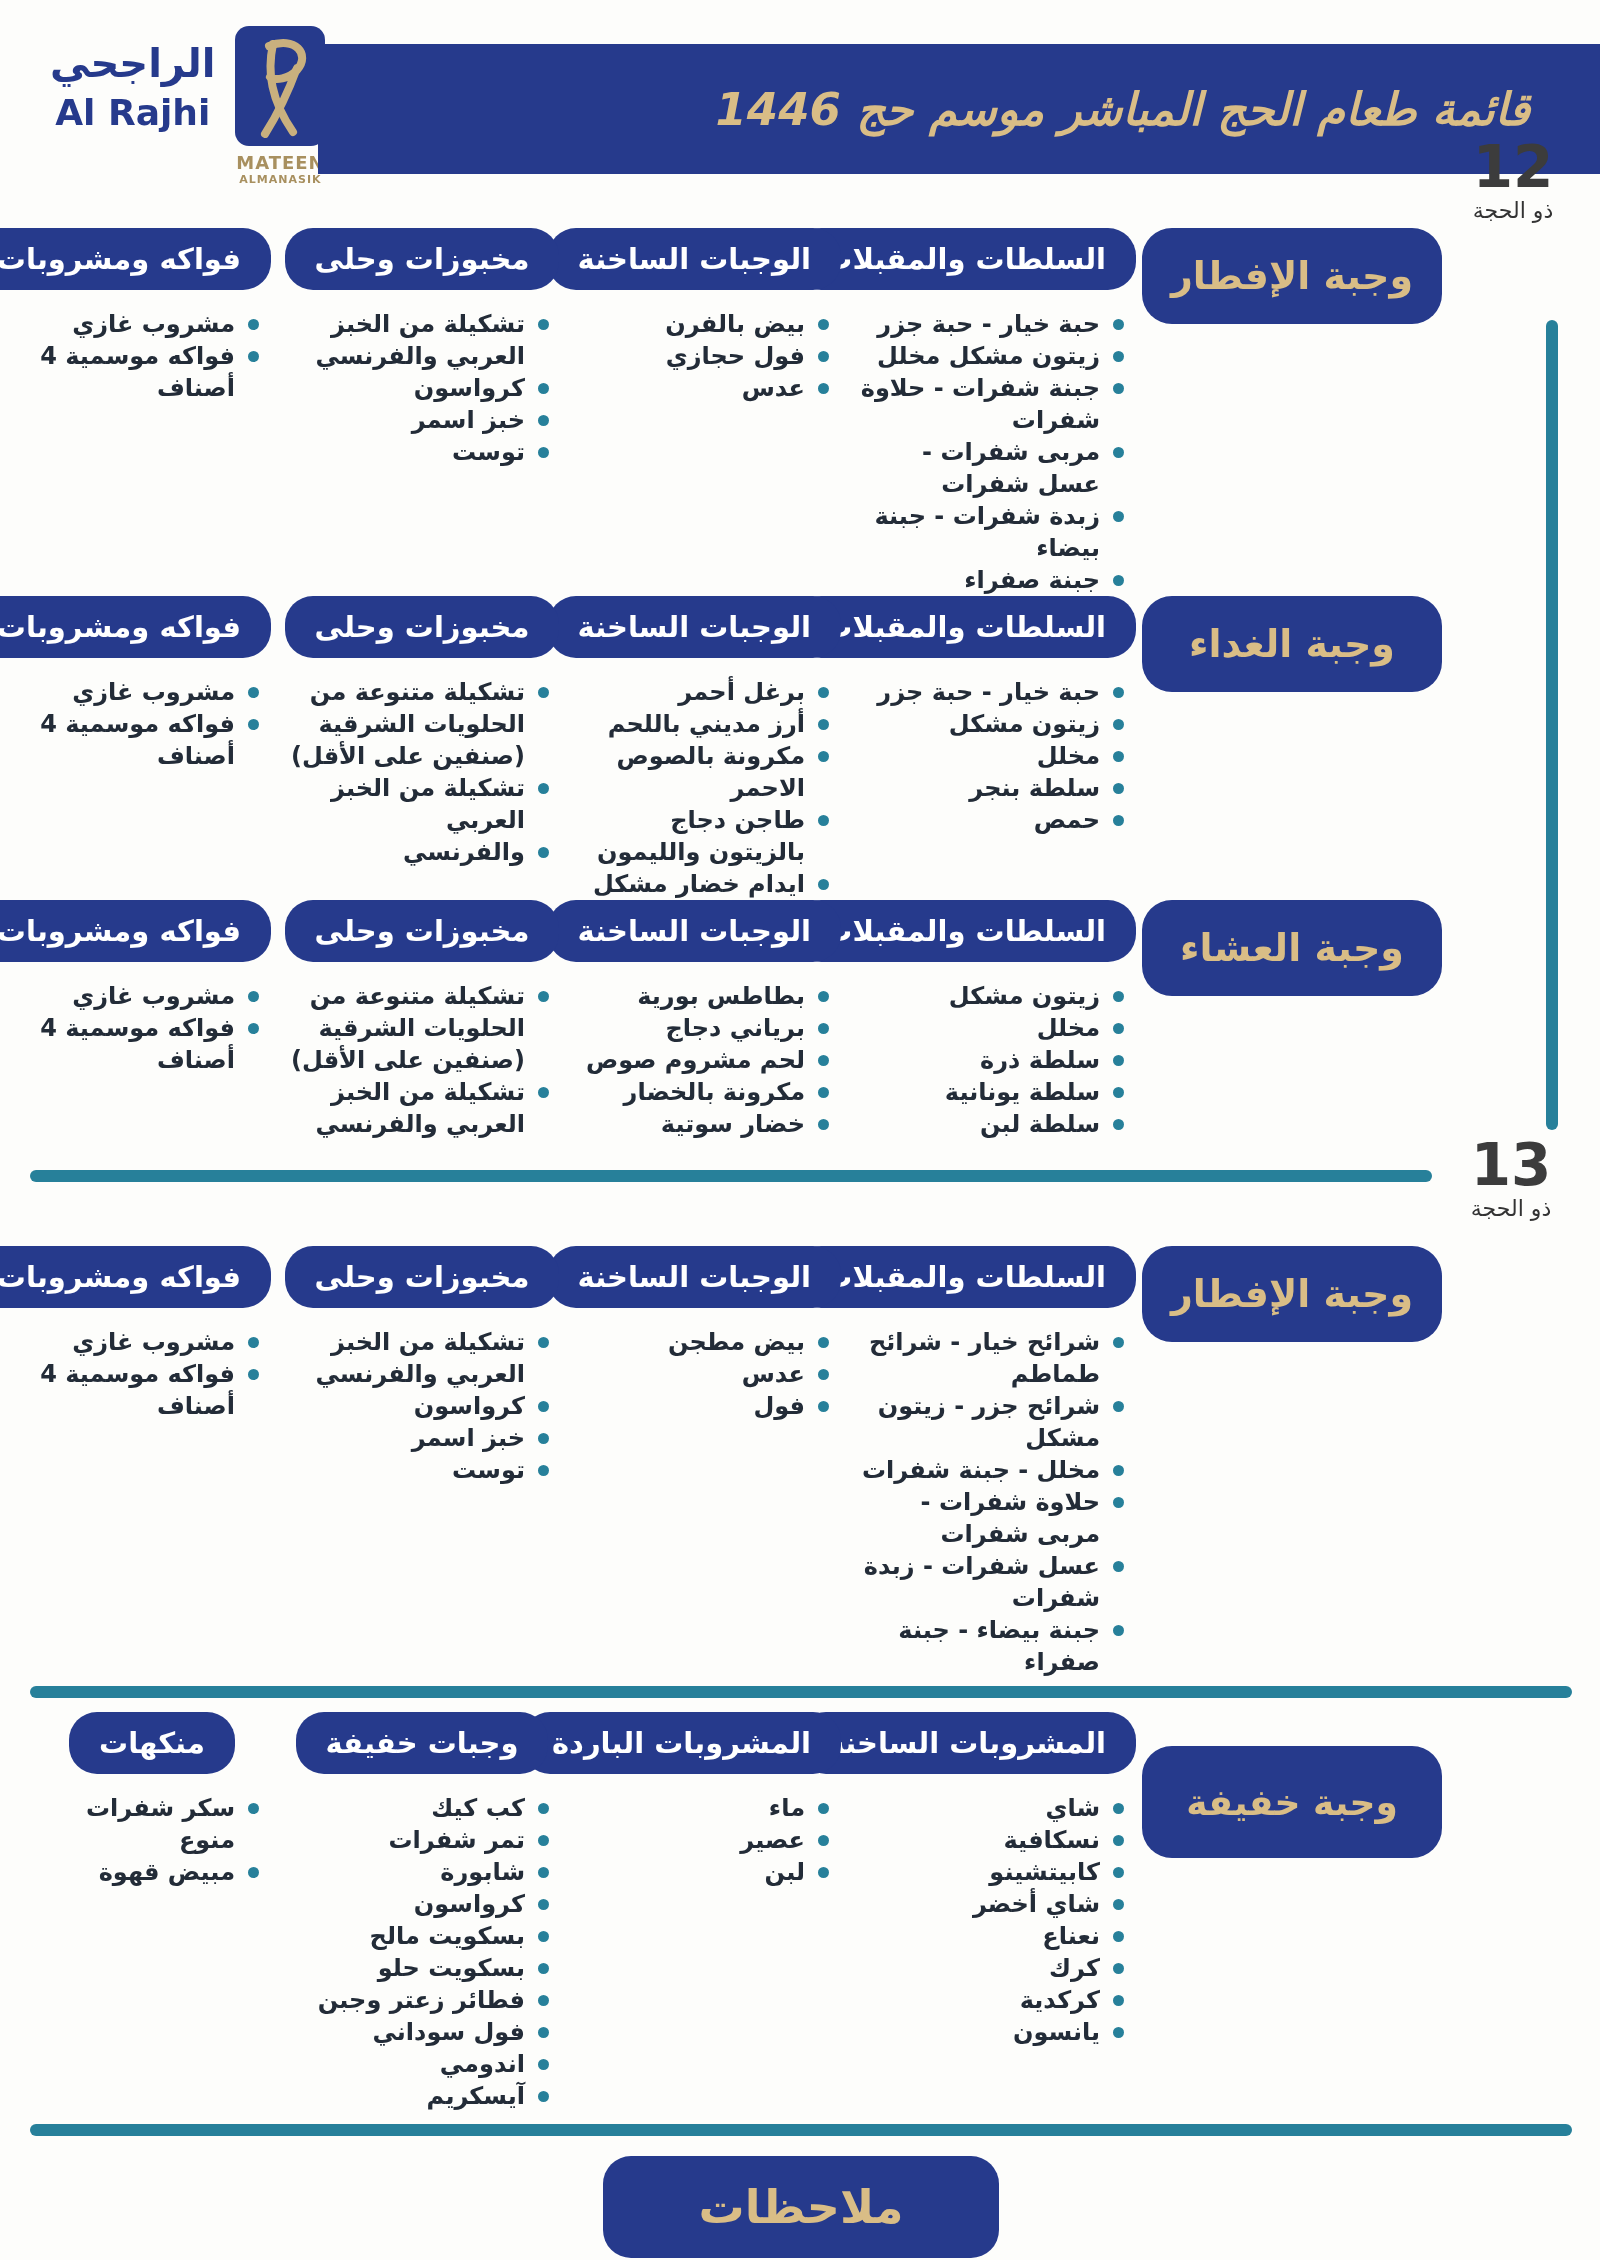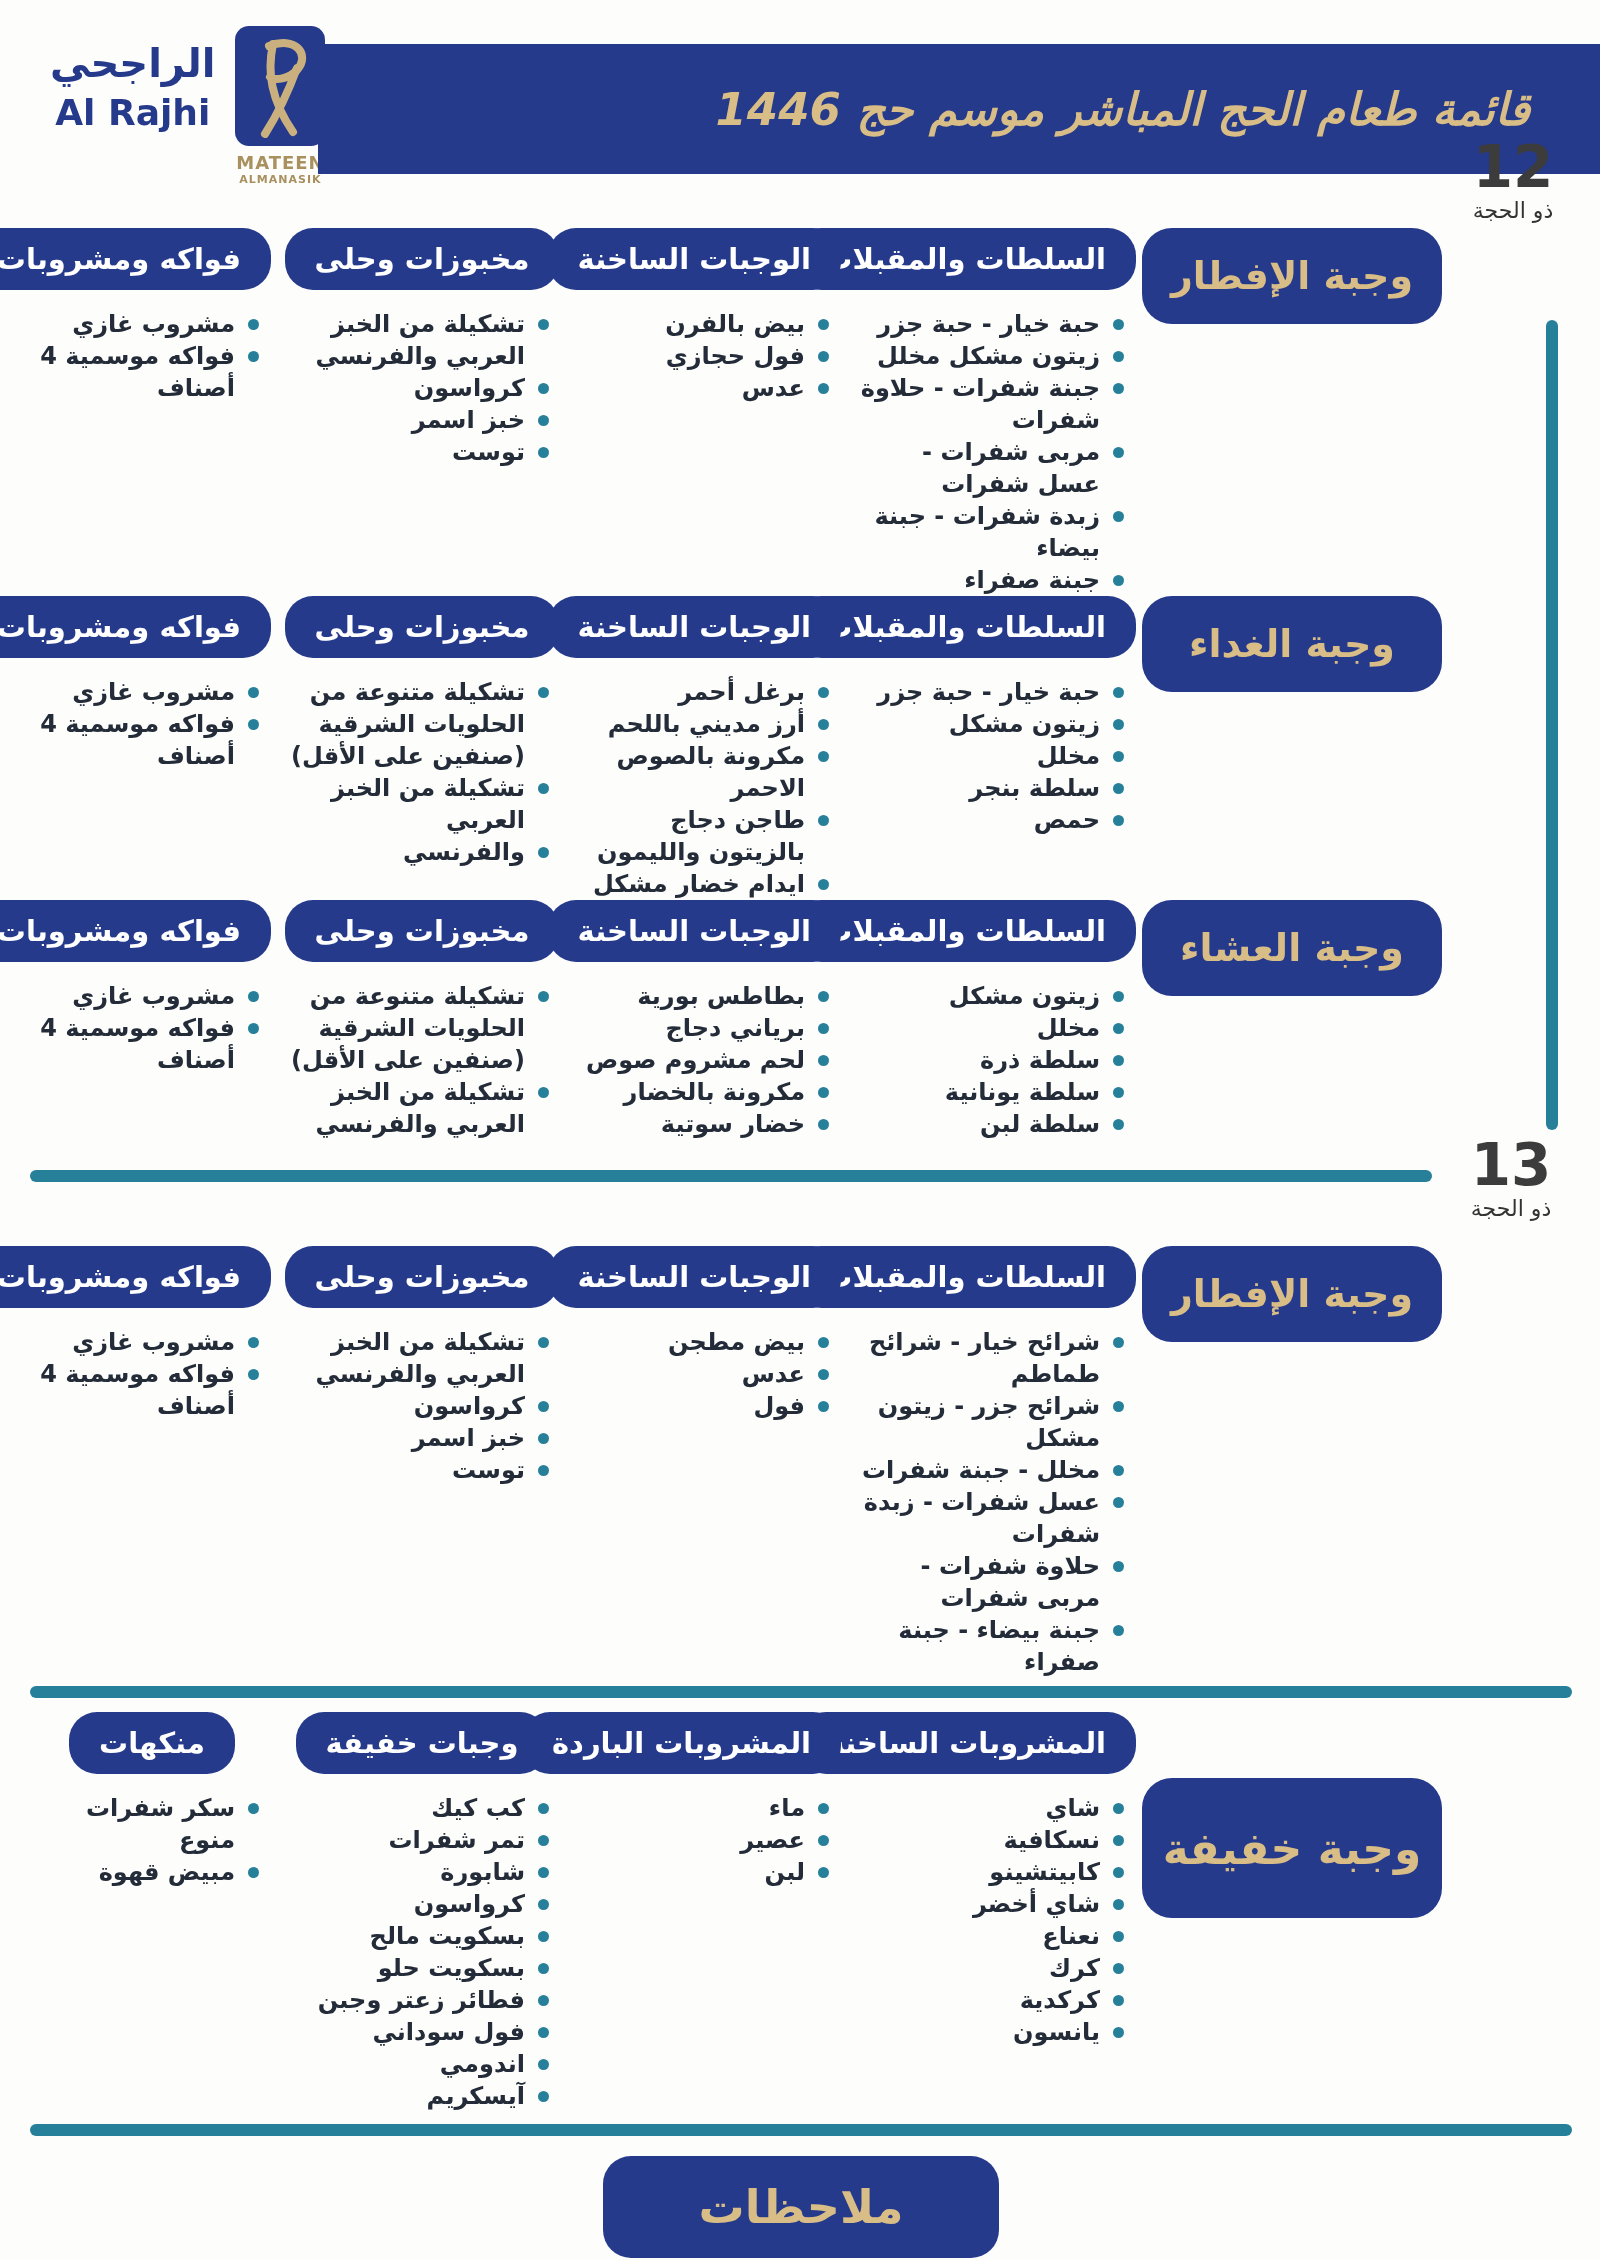--- a/index.html
+++ b/index.html
@@ -47,21 +47,21 @@
     background: #27809a; border-radius: 6px;
   }
 
   .meal-row { display: grid; grid-template-columns: 300px 295px 280px 290px 250px; }
   .meal-cell { display: flex; justify-content: center; align-items: flex-start; }
   .meal-pill {
     width: 312px; height: 96px; background: #263a8c; border-radius: 30px;
     display: flex; align-items: center; justify-content: center;
     font-size: 38px; font-weight: bold; color: #d9bd86;
   }
-  .meal-pill.big { width: 300px; height: 140px; font-size: 44px; margin-top: 66px; }
+  .meal-pill.big { width: 300px; height: 112px; font-size: 36px; margin-top: 34px; }
 
   .category { padding: 0 6px; }
   .cat-pill {
     width: fit-content; margin: 0 auto 14px; background: #263a8c; color: #ffffff;
     font-size: 29px; font-weight: bold; padding: 14px 30px; border-radius: 28px;
     white-space: nowrap; text-align: center;
   }
   ul.items { list-style: none; padding: 4px 10px 0 0; }
   ul.items li {
     position: relative; padding-right: 26px; font-size: 24px; font-weight: bold;
@@ -268,22 +268,22 @@
       <div class="meal-row">
         <div class="meal-cell">
           <div class="meal-pill">وجبة الإفطار</div>
         </div>
       <div class="category">
             <div class="cat-pill">السلطات والمقبلات</div>
             <ul class="items">
               <li><span class="dot"></span><span>شرائح خيار - شرائح طماطم</span></li>
               <li><span class="dot"></span><span>شرائح جزر - زيتون مشكل</span></li>
               <li><span class="dot"></span><span>مخلل - جبنة شفرات</span></li>
+              <li><span class="dot"></span><span>حلاوة شفرات - مربى شفرات</span></li>
               <li><span class="dot"></span><span>عسل شفرات - زبدة شفرات</span></li>
-              <li><span class="dot"></span><span>حلاوة شفرات - مربى شفرات</span></li>
               <li><span class="dot"></span><span>جبنة بيضاء - جبنة صفراء</span></li>
             </ul>
           </div>
           <div class="category">
             <div class="cat-pill">الوجبات الساخنة</div>
             <ul class="items">
               <li><span class="dot"></span><span>بيض مطجن</span></li>
               <li><span class="dot"></span><span>عدس</span></li>
               <li><span class="dot"></span><span>فول</span></li>
             </ul>

